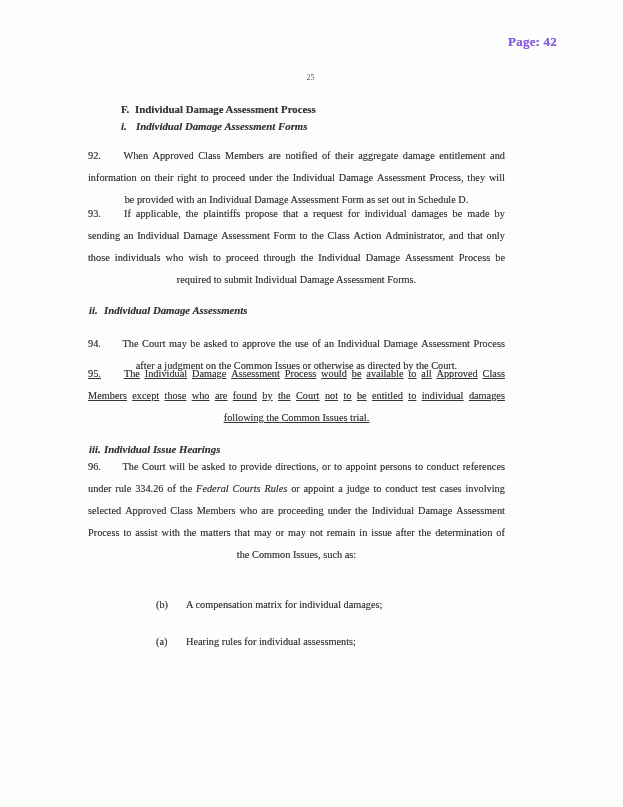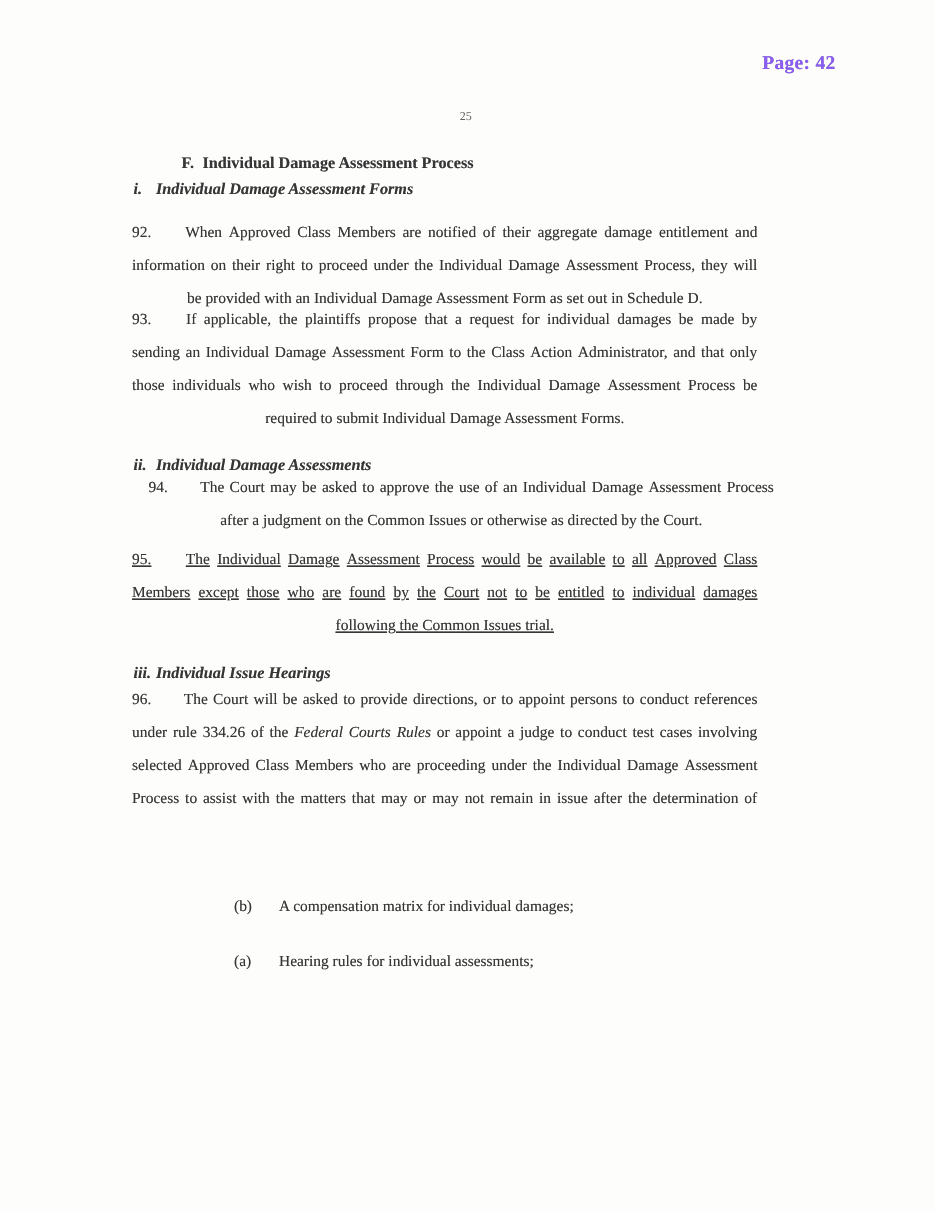--- a/index.html
+++ b/index.html
@@ -103,21 +103,21 @@
   }
 </style>
 </head>
 <body>
 
 <div class="page">
   <div class="page-stamp doc-text">Page: 42</div>
   <div class="page-number">25</div>
   <div id="doc-blocks">
       <div class="doc-text heading" style="top: 98px; left: 121px;"><span class="marker">F.</span><span>Individual Damage Assessment Process</span></div>
-      <div class="doc-text subheading" style="top: 115px;"><span class="marker">i.</span><span>Individual Damage Assessment Forms</span></div>
+      <div class="doc-text subheading" style="top: 115px; margin-left: 32px;"><span class="marker">i.</span><span>Individual Damage Assessment Forms</span></div>
       <div class="doc-text para" style="top: 133px; margin-top: 12px;">
         <div class="line">
           <span class="para-num">92.</span>
           <span>When</span>
           <span>Approved</span>
           <span>Class</span>
           <span>Members</span>
           <span>are</span>
           <span>notified</span>
           <span>of</span>
@@ -190,21 +190,21 @@
           <span>the</span>
           <span>Individual</span>
           <span>Damage</span>
           <span>Assessment</span>
           <span>Process</span>
           <span>be</span>
         </div>
         <div class="line-last"><span>required to submit Individual Damage Assessment Forms.</span></div>
       </div>
       <div class="doc-text subheading" style="top: 299px;"><span class="marker">ii.</span><span>Individual Damage Assessments</span></div>
-      <div class="doc-text para" style="top: 315px; margin-left: 11px;">
+      <div class="doc-text para" style="top: 333px;">
         <div class="line">
           <span class="para-num">94.</span>
           <span>The</span>
           <span>Court</span>
           <span>may</span>
           <span>be</span>
           <span>asked</span>
           <span>to</span>
           <span>approve</span>
           <span>the</span>
@@ -320,17 +320,18 @@
           <span>may</span>
           <span>not</span>
           <span>remain</span>
           <span>in</span>
           <span>issue</span>
           <span>after</span>
           <span>the</span>
           <span>determination</span>
           <span>of</span>
         </div>
+        <div class="line-last"><span>the Common Issues, such as:</span></div>
       </div>
       <div class="doc-text list-item" style="top: 588px; margin-top: 43px;"><span class="marker">(a)</span><span>Hearing rules for individual assessments;</span></div>
       <div class="doc-text list-item" style="top: 594px;"><span class="marker">(b)</span><span>A compensation matrix for individual damages;</span></div>
     </div>
 </div>
 
 </body></html>

